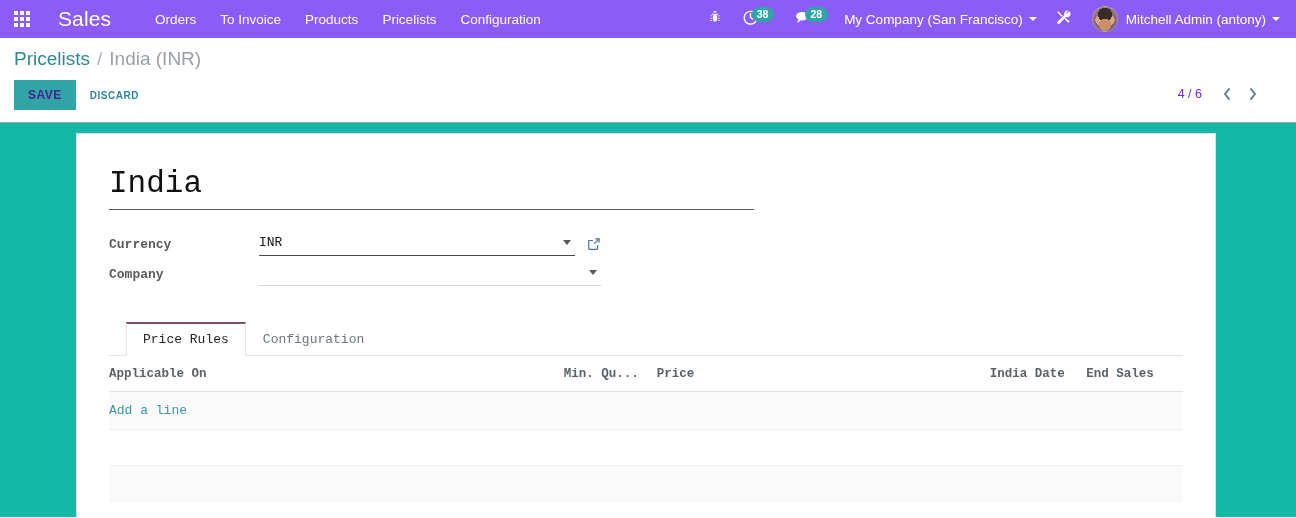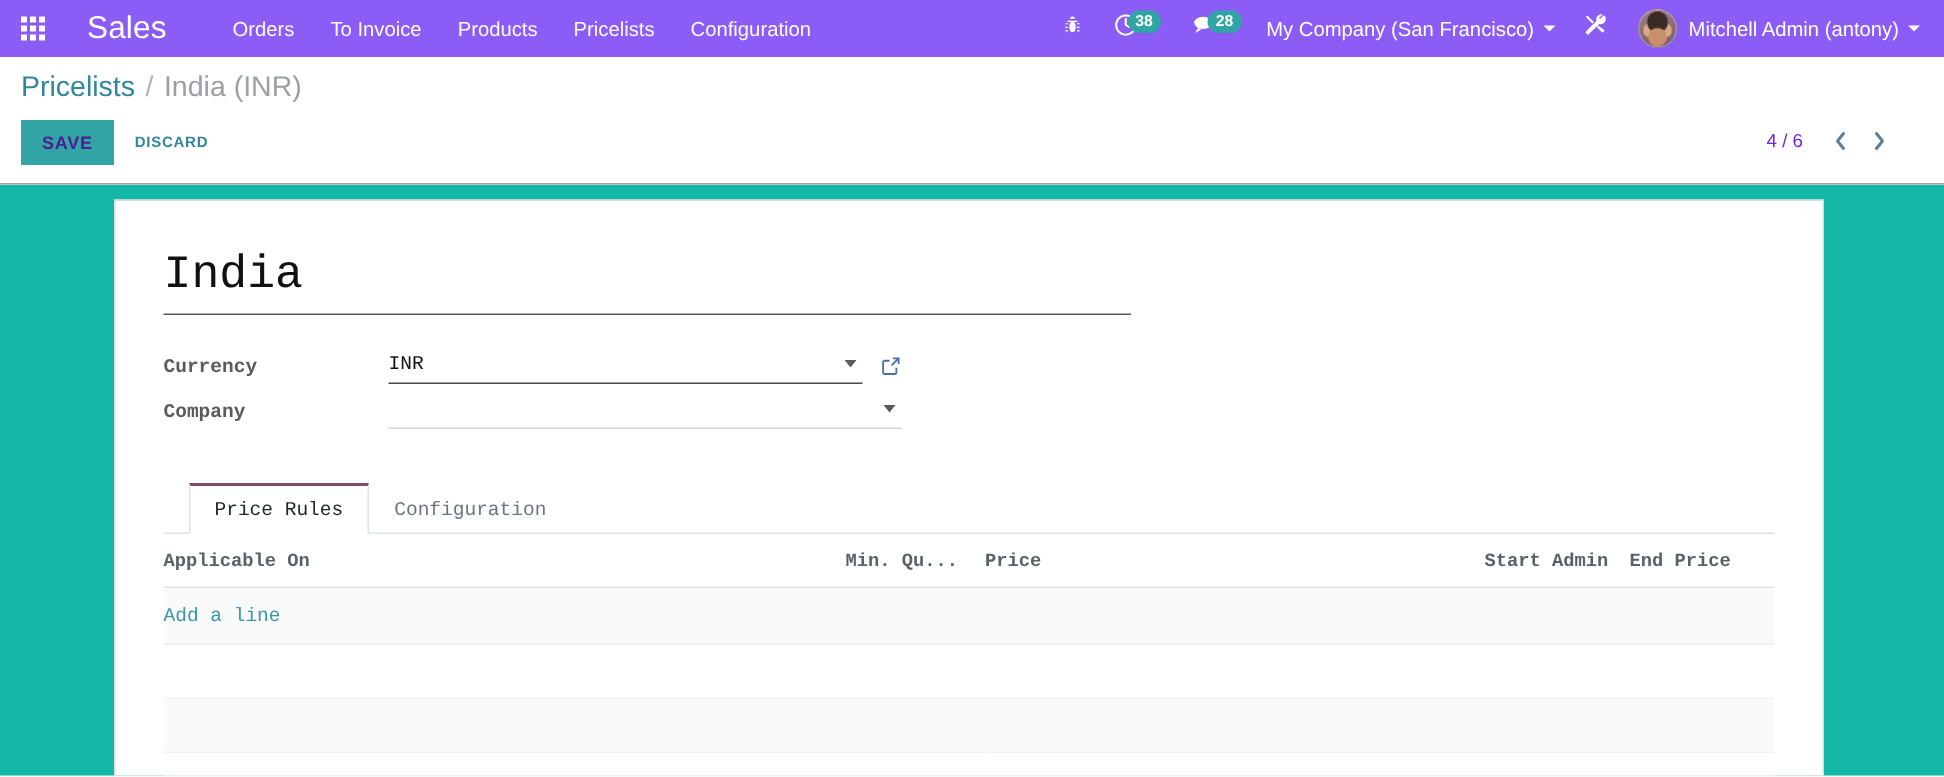--- a/index.html
+++ b/index.html
@@ -470,22 +470,22 @@
         <div class="tab active">Price Rules</div>
         <div class="tab">Configuration</div>
       </div>
 
       <table class="list-table">
         <thead>
           <tr>
             <th style="width:42%">Applicable On</th>
             <th class="num" style="width:9%">Min. Qu...</th>
             <th style="width:31%">Price</th>
-            <th style="width:9%">Start Admin</th>
-            <th style="width:9%">End Price</th>
+            <th style="width:9%">India Date</th>
+            <th style="width:9%">End Sales</th>
           </tr>
         </thead>
         <tbody>
           <tr class="addline-row">
             <td colspan="5">
               <span class="add-link">Add a line</span>
             </td>
           </tr>
           <tr class="filler-row">
               <td colspan="5"></td>

